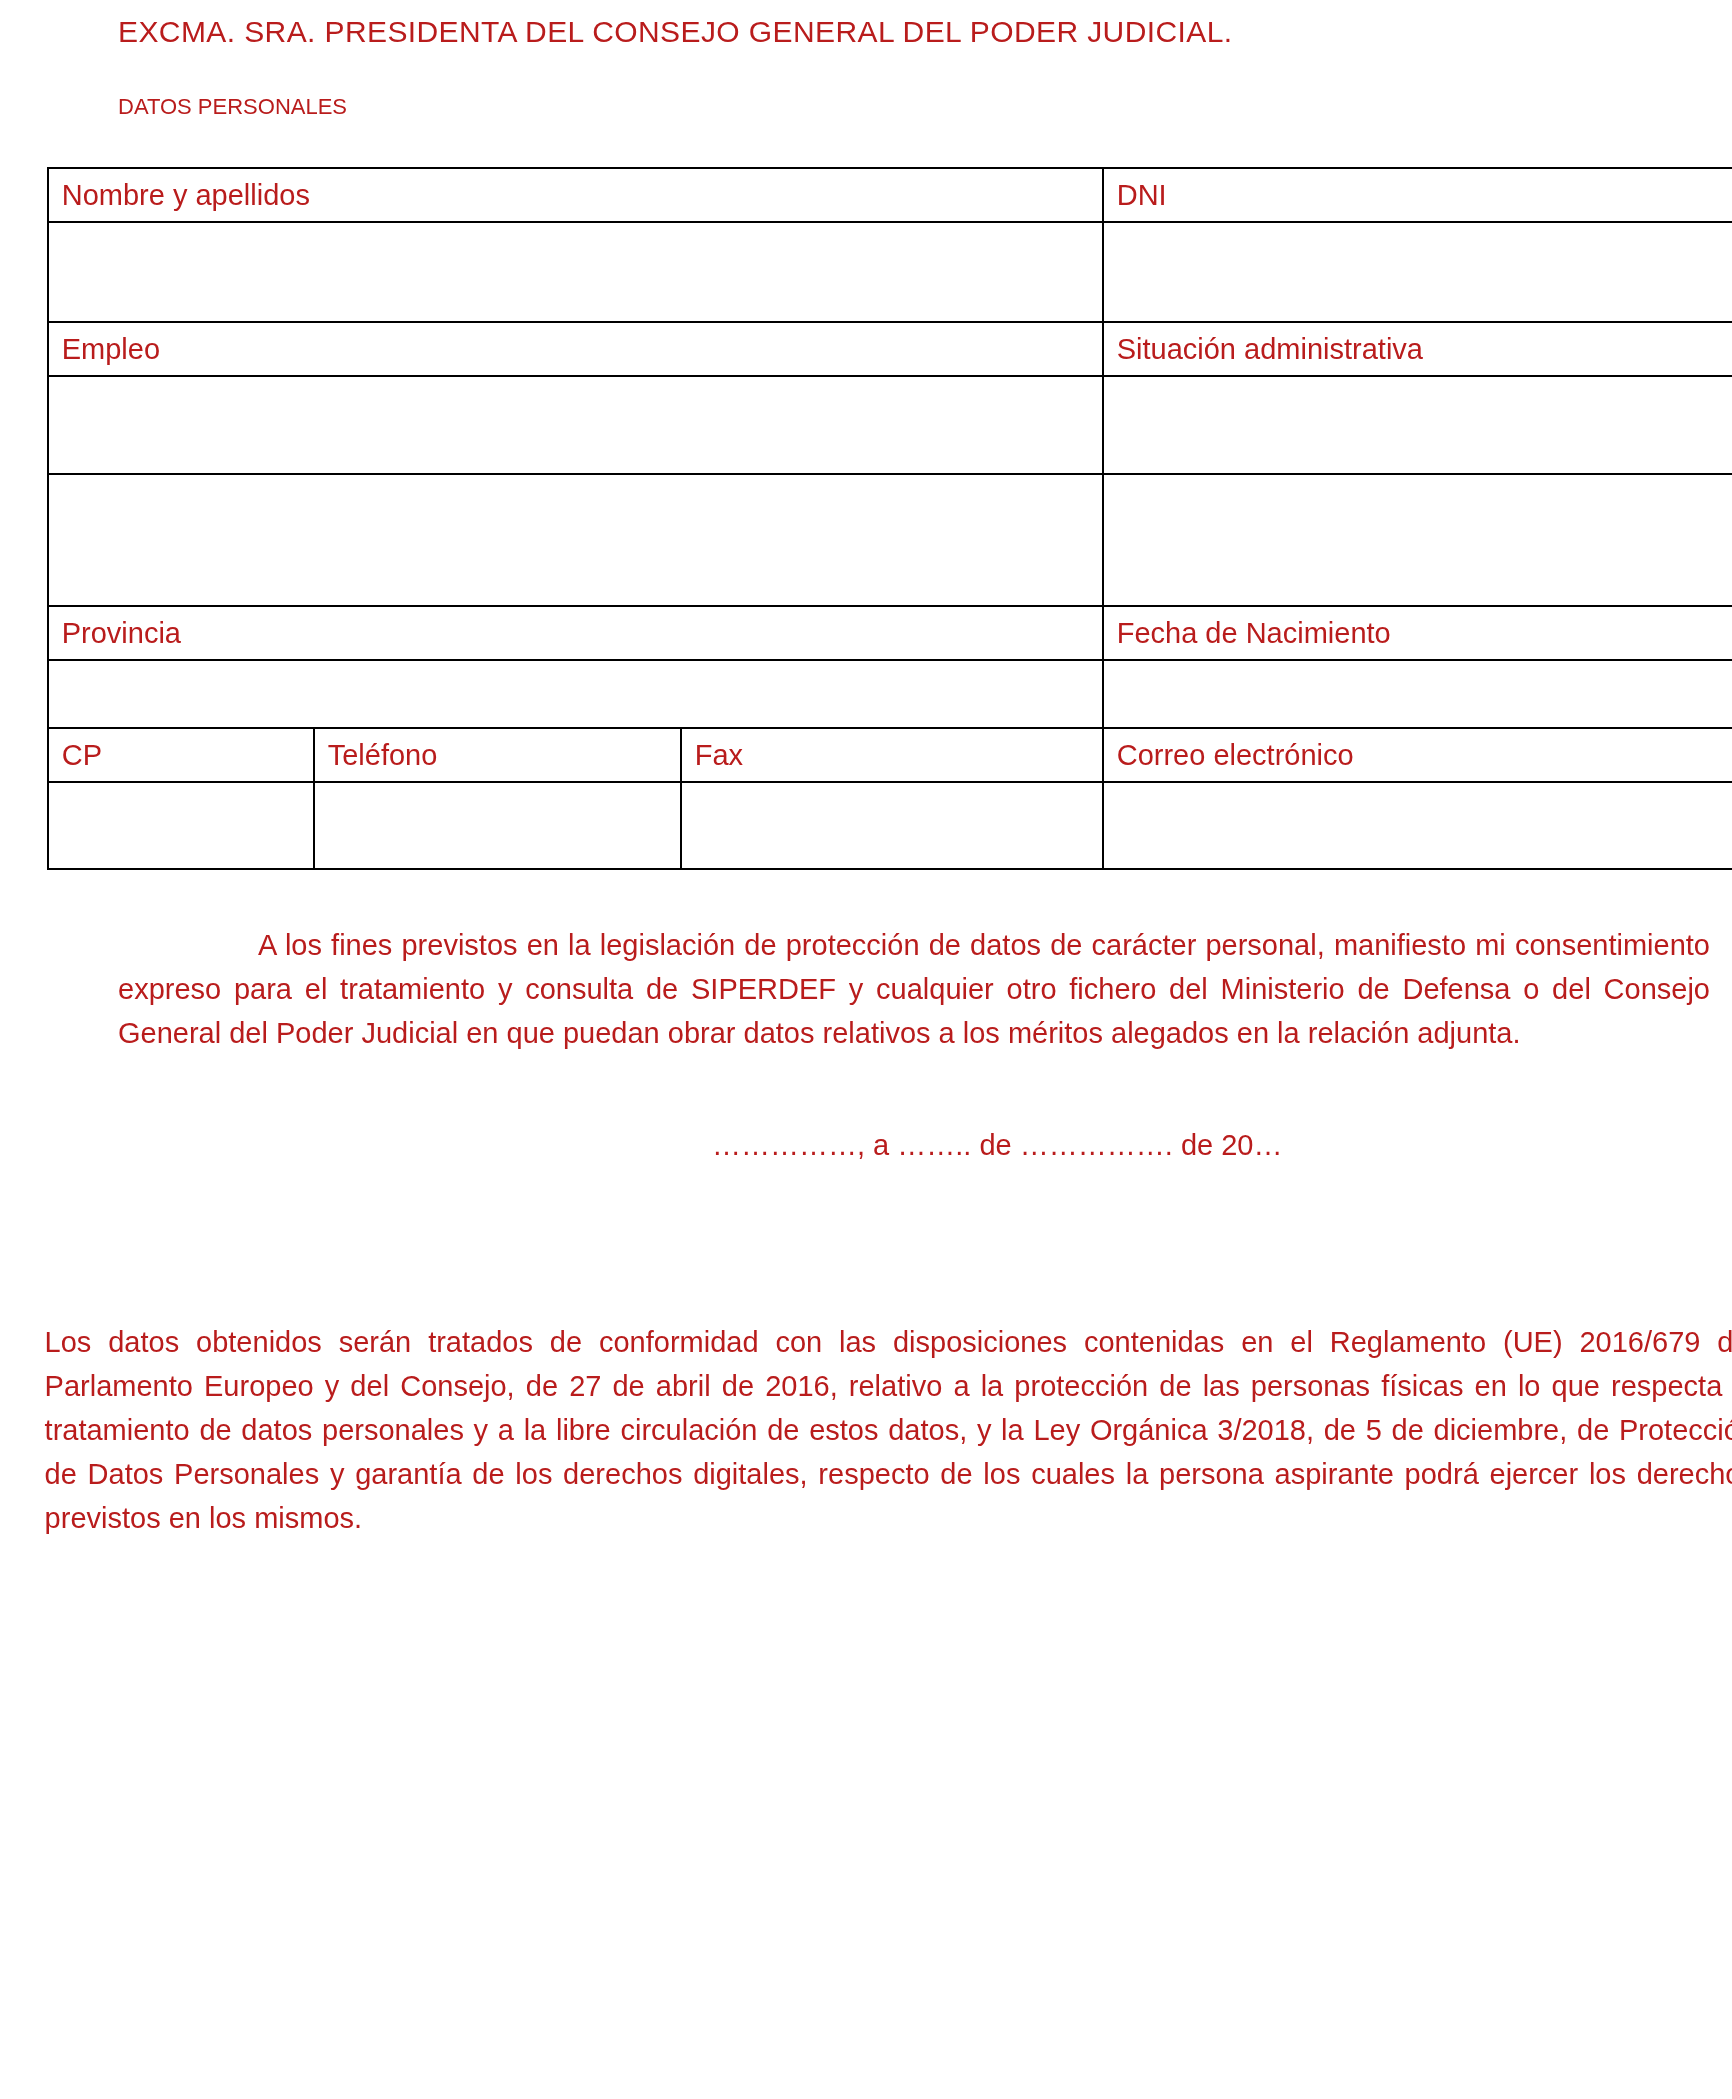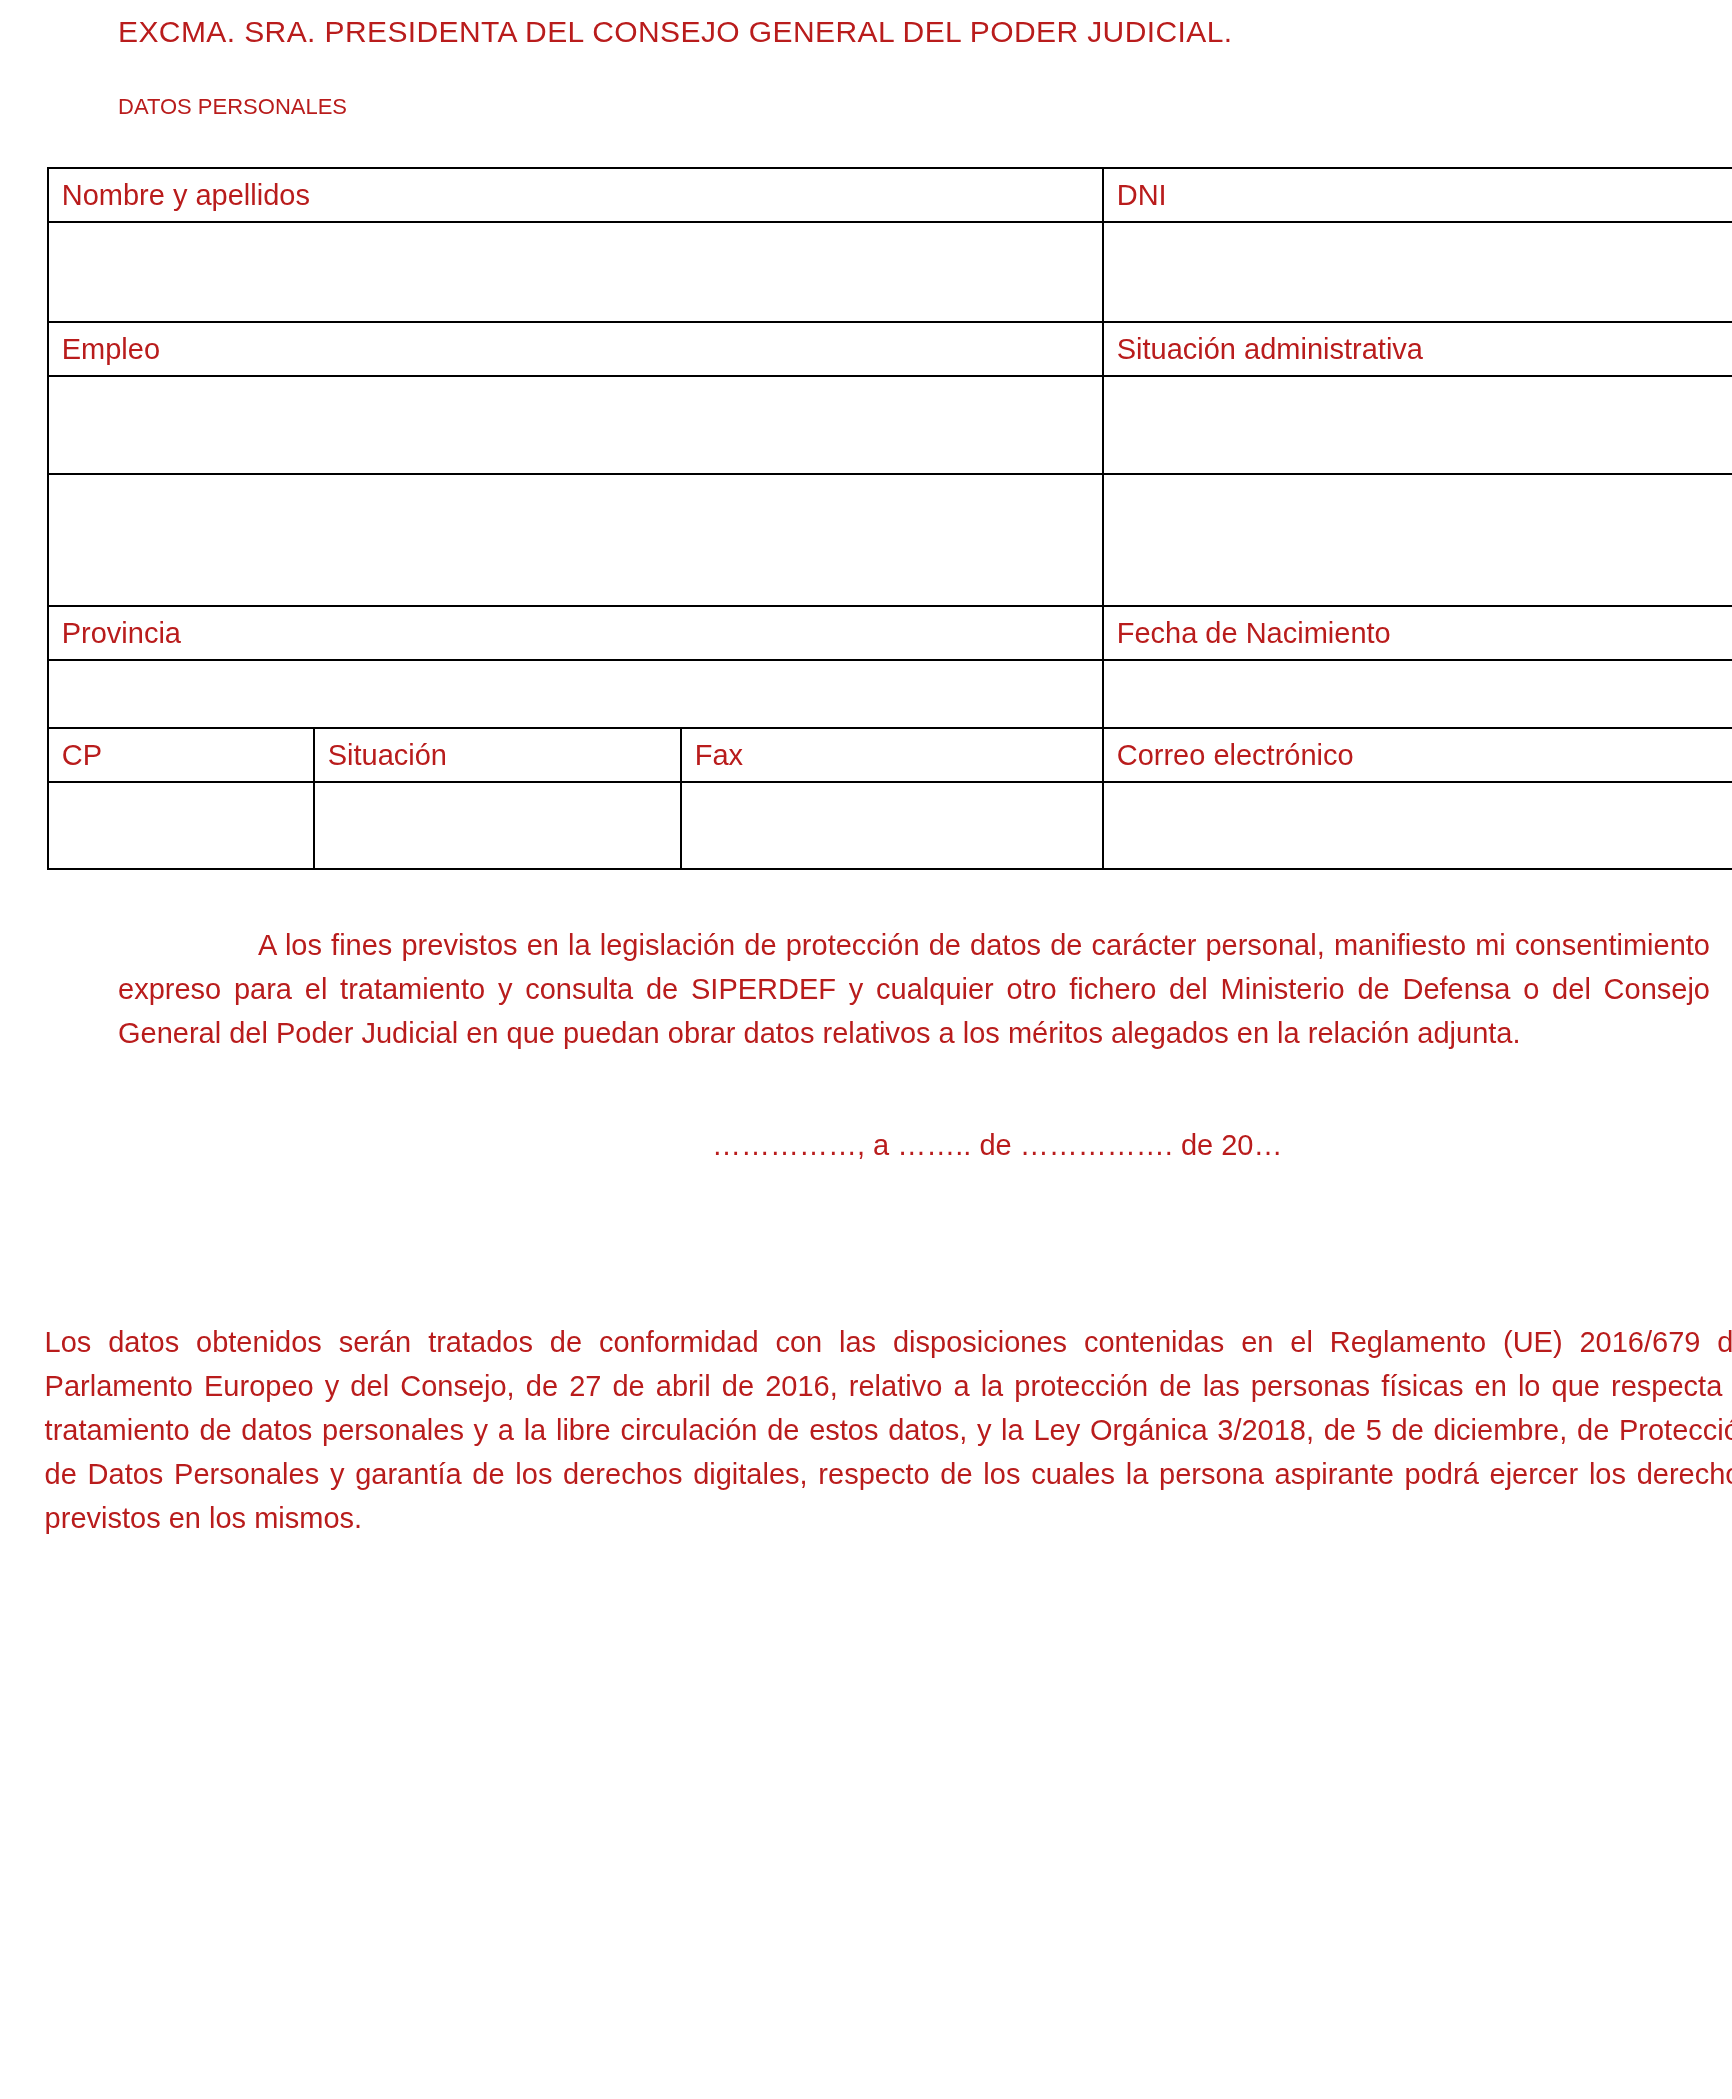--- a/index.html
+++ b/index.html
@@ -120,21 +120,21 @@
         <td colspan="3">Provincia</td>
         <td>Fecha de Nacimiento</td>
       </tr>
       <tr class="vr-d">
         <td colspan="3"></td>
         <td></td>
       </tr>
 
       <tr class="label-row">
         <td>CP</td>
-        <td>Situación</td>
+        <td>Teléfono</td>
         <td>Fax</td>
         <td>Correo electrónico</td>
       </tr>
       <tr class="vr-e">
         <td></td>
         <td></td>
         <td></td>
         <td></td>
       </tr>
     </tbody>

